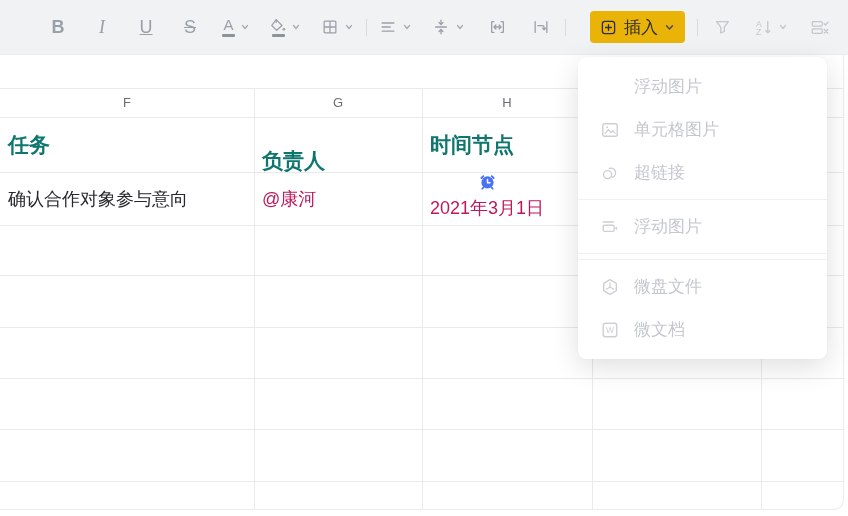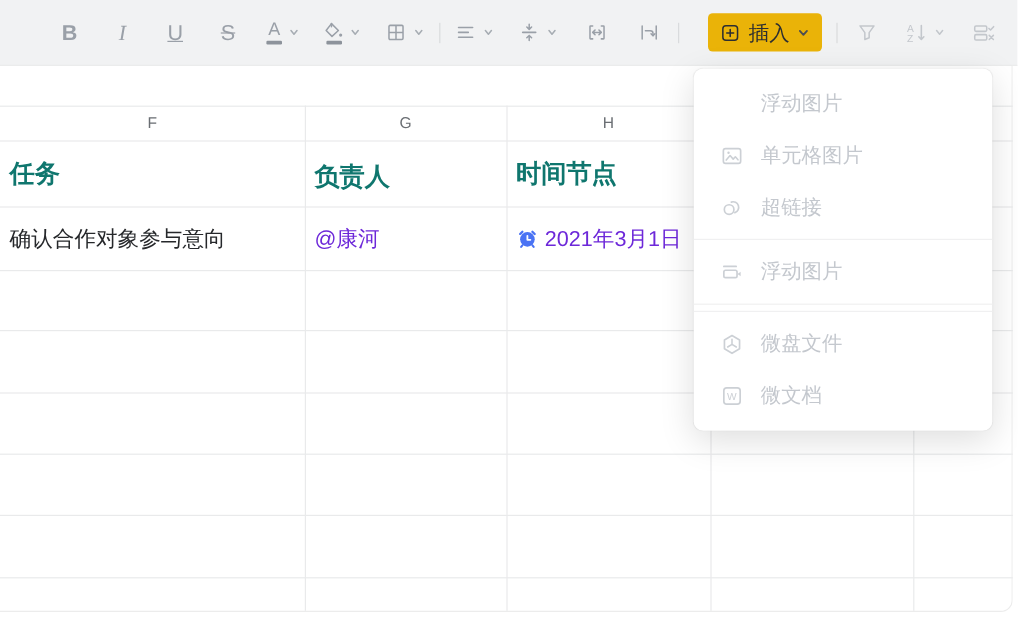--- a/index.html
+++ b/index.html
@@ -37,22 +37,22 @@
   .sheet { position:absolute; left:0; top:55px; width:844px; height:455px;
     background:#fff; border-right:1px solid #ececec; border-bottom:1px solid #ececec;
     border-radius:0 0 10px 0; }
   .hline { position:absolute; left:0; width:844px; height:1px; background:#e9eaeb; }
   .vline { position:absolute; top:33px; bottom:0; width:1px; background:#e9eaeb; }
   .colhdr { position:absolute; top:33px; height:29px; line-height:29px;
     text-align:center; font-size:13px; color:#6a6e73; cursor:pointer; }
   .cell-text { position:absolute; font-size:18px; color:#26282b; display:flex;
     align-items:center; cursor:cell; }
   .hdr-cell { font-size:21px; font-weight:700; color:#0f766e; }
-  .blue { color:#6d28d9; }
-  .datecell { gap:5px; }
+  .blue { color:#be185d; }
+  .datecell { gap:5px;flex-direction:column; }
 
   
   .menu { position:absolute; left:578px; top:57px; width:249px;
     background:#fff; border-radius:8px; padding:8px 0;
     box-shadow:0 8px 28px rgba(0,0,0,0.13), 0 0 1px rgba(0,0,0,0.08); z-index:10; }
   .mitem { height:43px; display:flex; align-items:center; padding-left:22px;
     font-size:17px; color:#c4c8ce; cursor:default; }
   .mitem .mi { width:20px; height:20px; margin-right:14px; display:flex;
     align-items:center; justify-content:center; color:#ccd0d5; flex:0 0 auto; }
   .mitem.enabled { color:#222528; cursor:pointer; }
@@ -238,21 +238,21 @@
     <div class="vline" style="left:254px"></div>
     <div class="vline" style="left:422px"></div>
     <div class="vline" style="left:592px"></div>
     <div class="vline" style="left:761px"></div>
 
     <div class="colhdr" style="left:0;width:254px">F</div>
     <div class="colhdr" style="left:254px;width:168px">G</div>
     <div class="colhdr" style="left:422px;width:170px">H</div>
 
     <div class="cell-text hdr-cell" style="left:8px;top:62px;height:55px">任务</div>
-    <div class="cell-text hdr-cell" style="left:262px;top:64px;height:55px">负责人</div>
+    <div class="cell-text hdr-cell" style="left:262px;top:78px;height:55px">负责人</div>
     <div class="cell-text hdr-cell" style="left:430px;top:62px;height:55px">时间节点</div>
 
     <div class="cell-text" style="left:8px;top:117px;height:53px">确认合作对象参与意向</div>
     <div class="cell-text blue" style="left:262px;top:117px;height:53px">@康河</div>
     <div class="cell-text blue datecell" style="left:430px;top:117px;height:53px">
       <span style="display:flex">
         <svg class="icon-svg" width="19" height="19" viewBox="0 0 20 20">
             <circle cx="10" cy="11" r="6.4" fill="#4a73f4"></circle>
             <path d="M5.6 4.4 L3.6 6.3 M14.4 4.4 L16.4 6.3" stroke="#4a73f4" stroke-width="2" stroke-linecap="round"></path>
             <path d="M5.6 16.3 L4.5 17.7 M14.4 16.3 L15.5 17.7" stroke="#4a73f4" stroke-width="1.8" stroke-linecap="round"></path>

